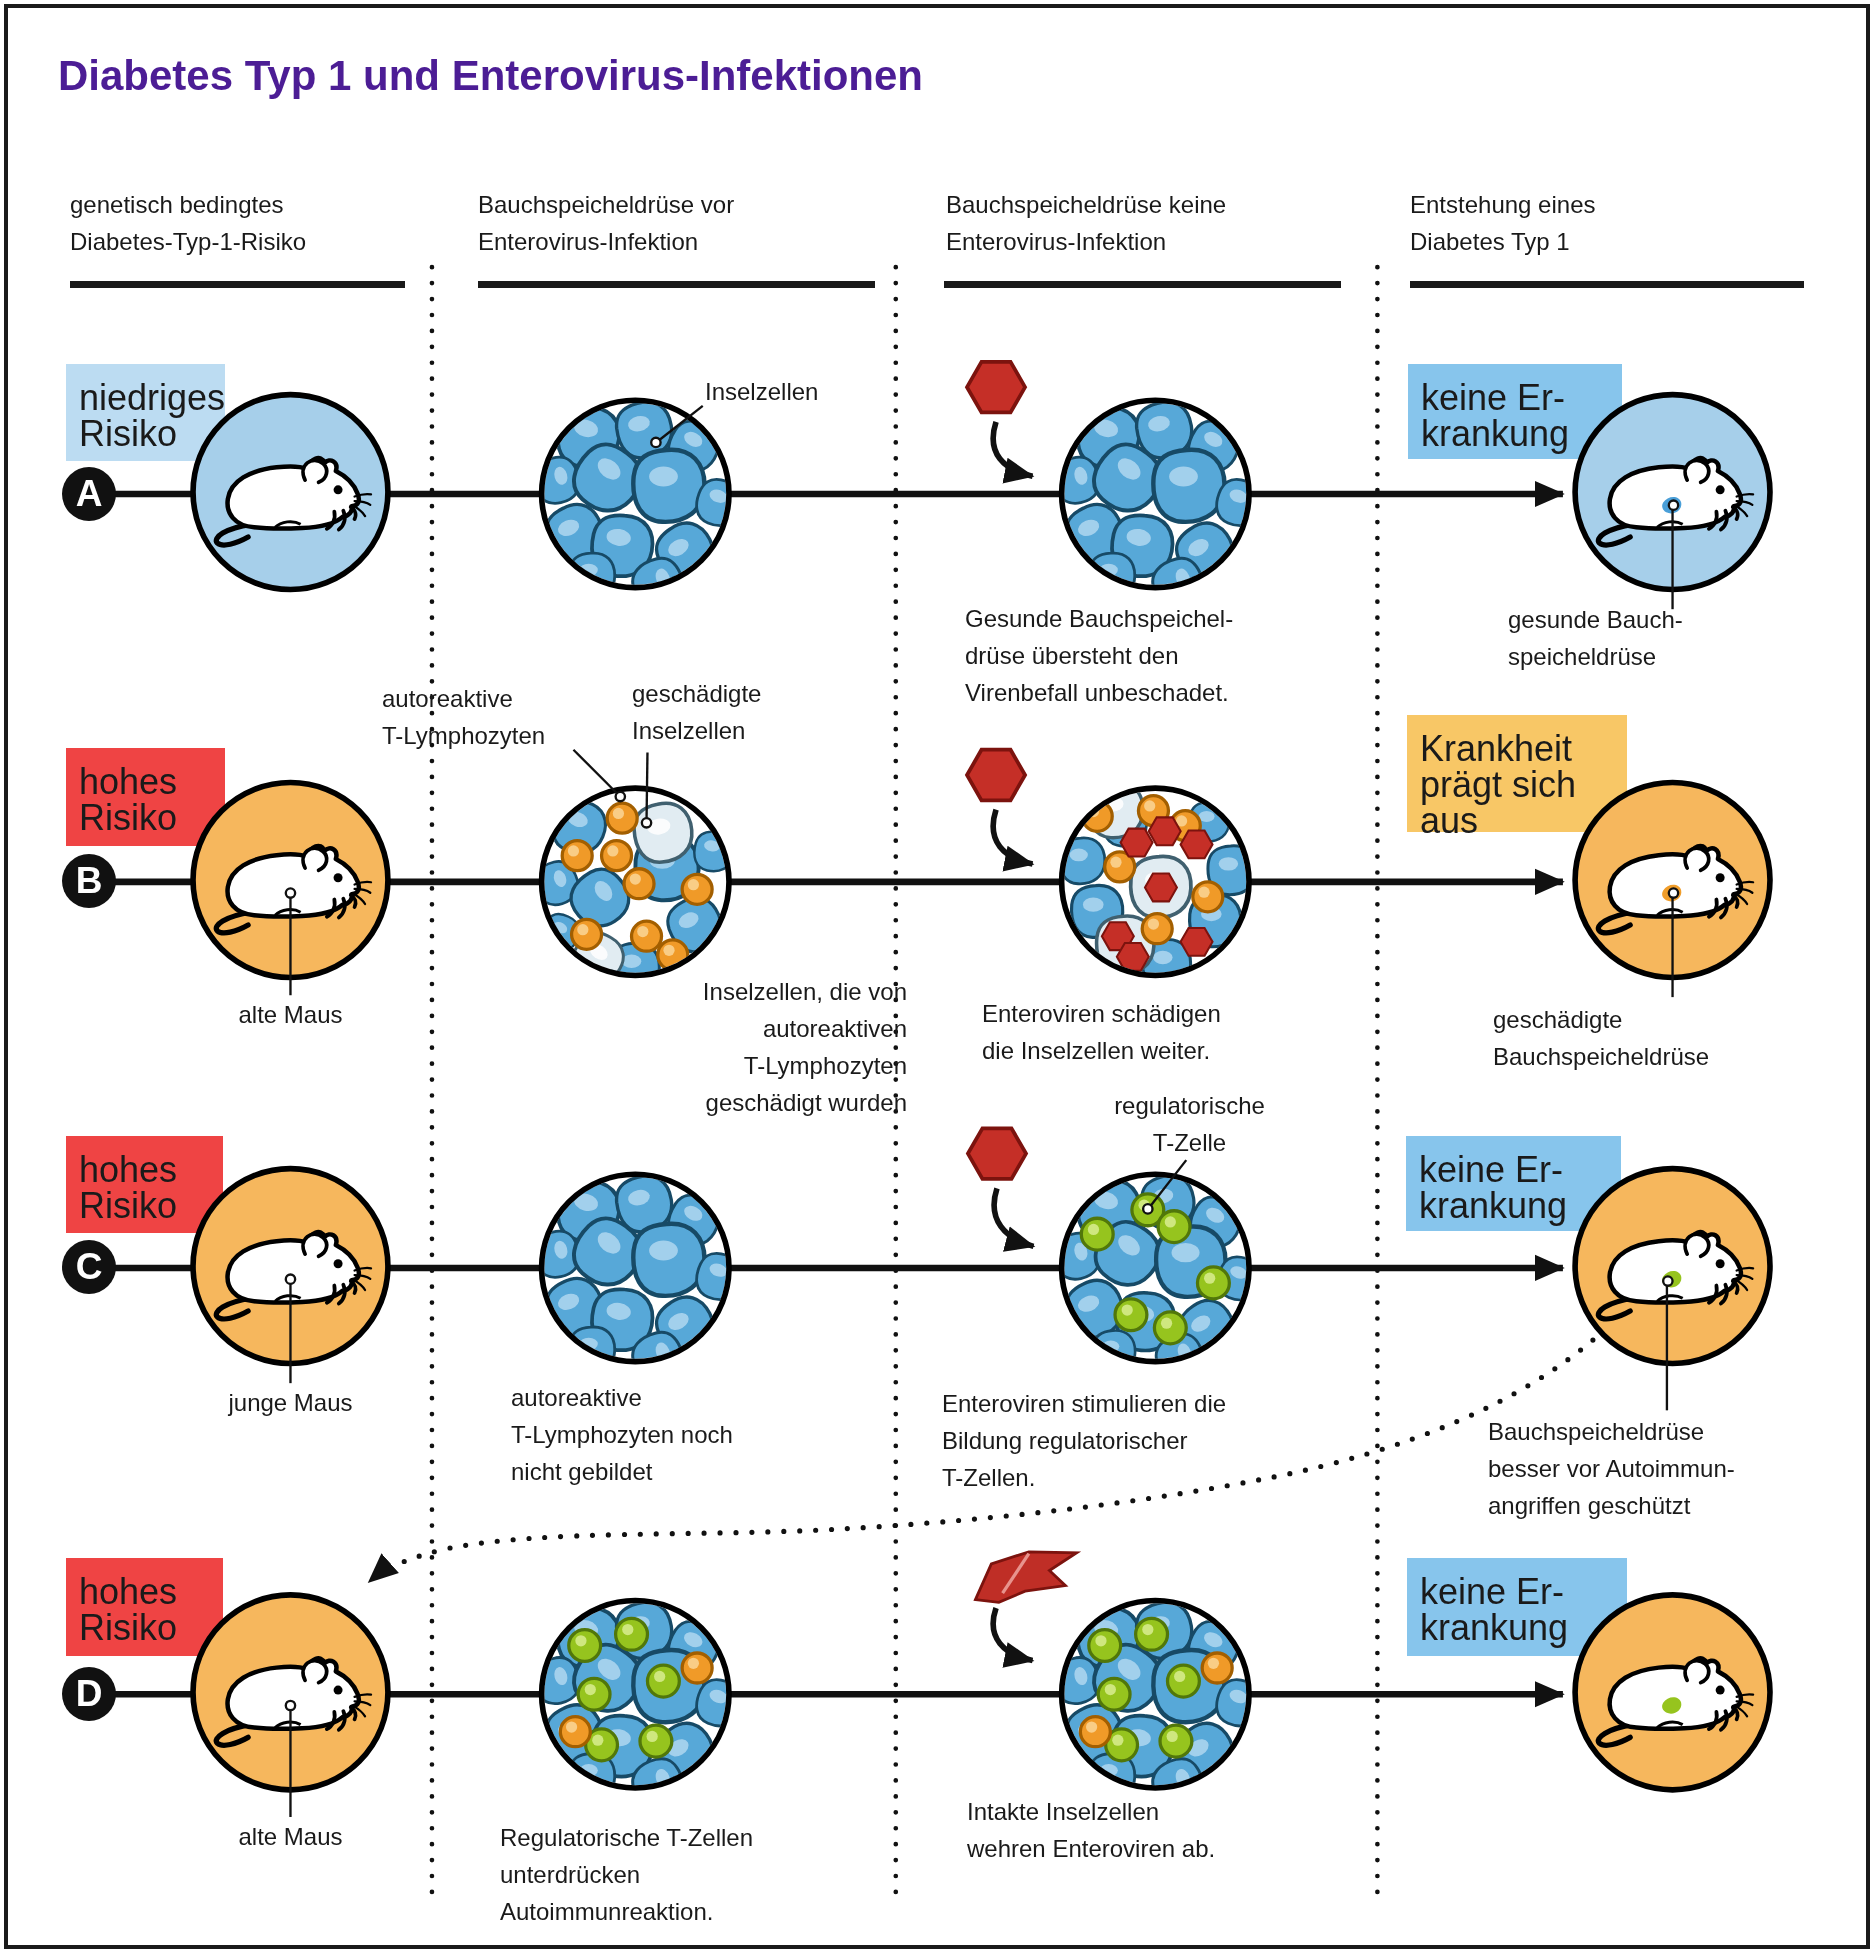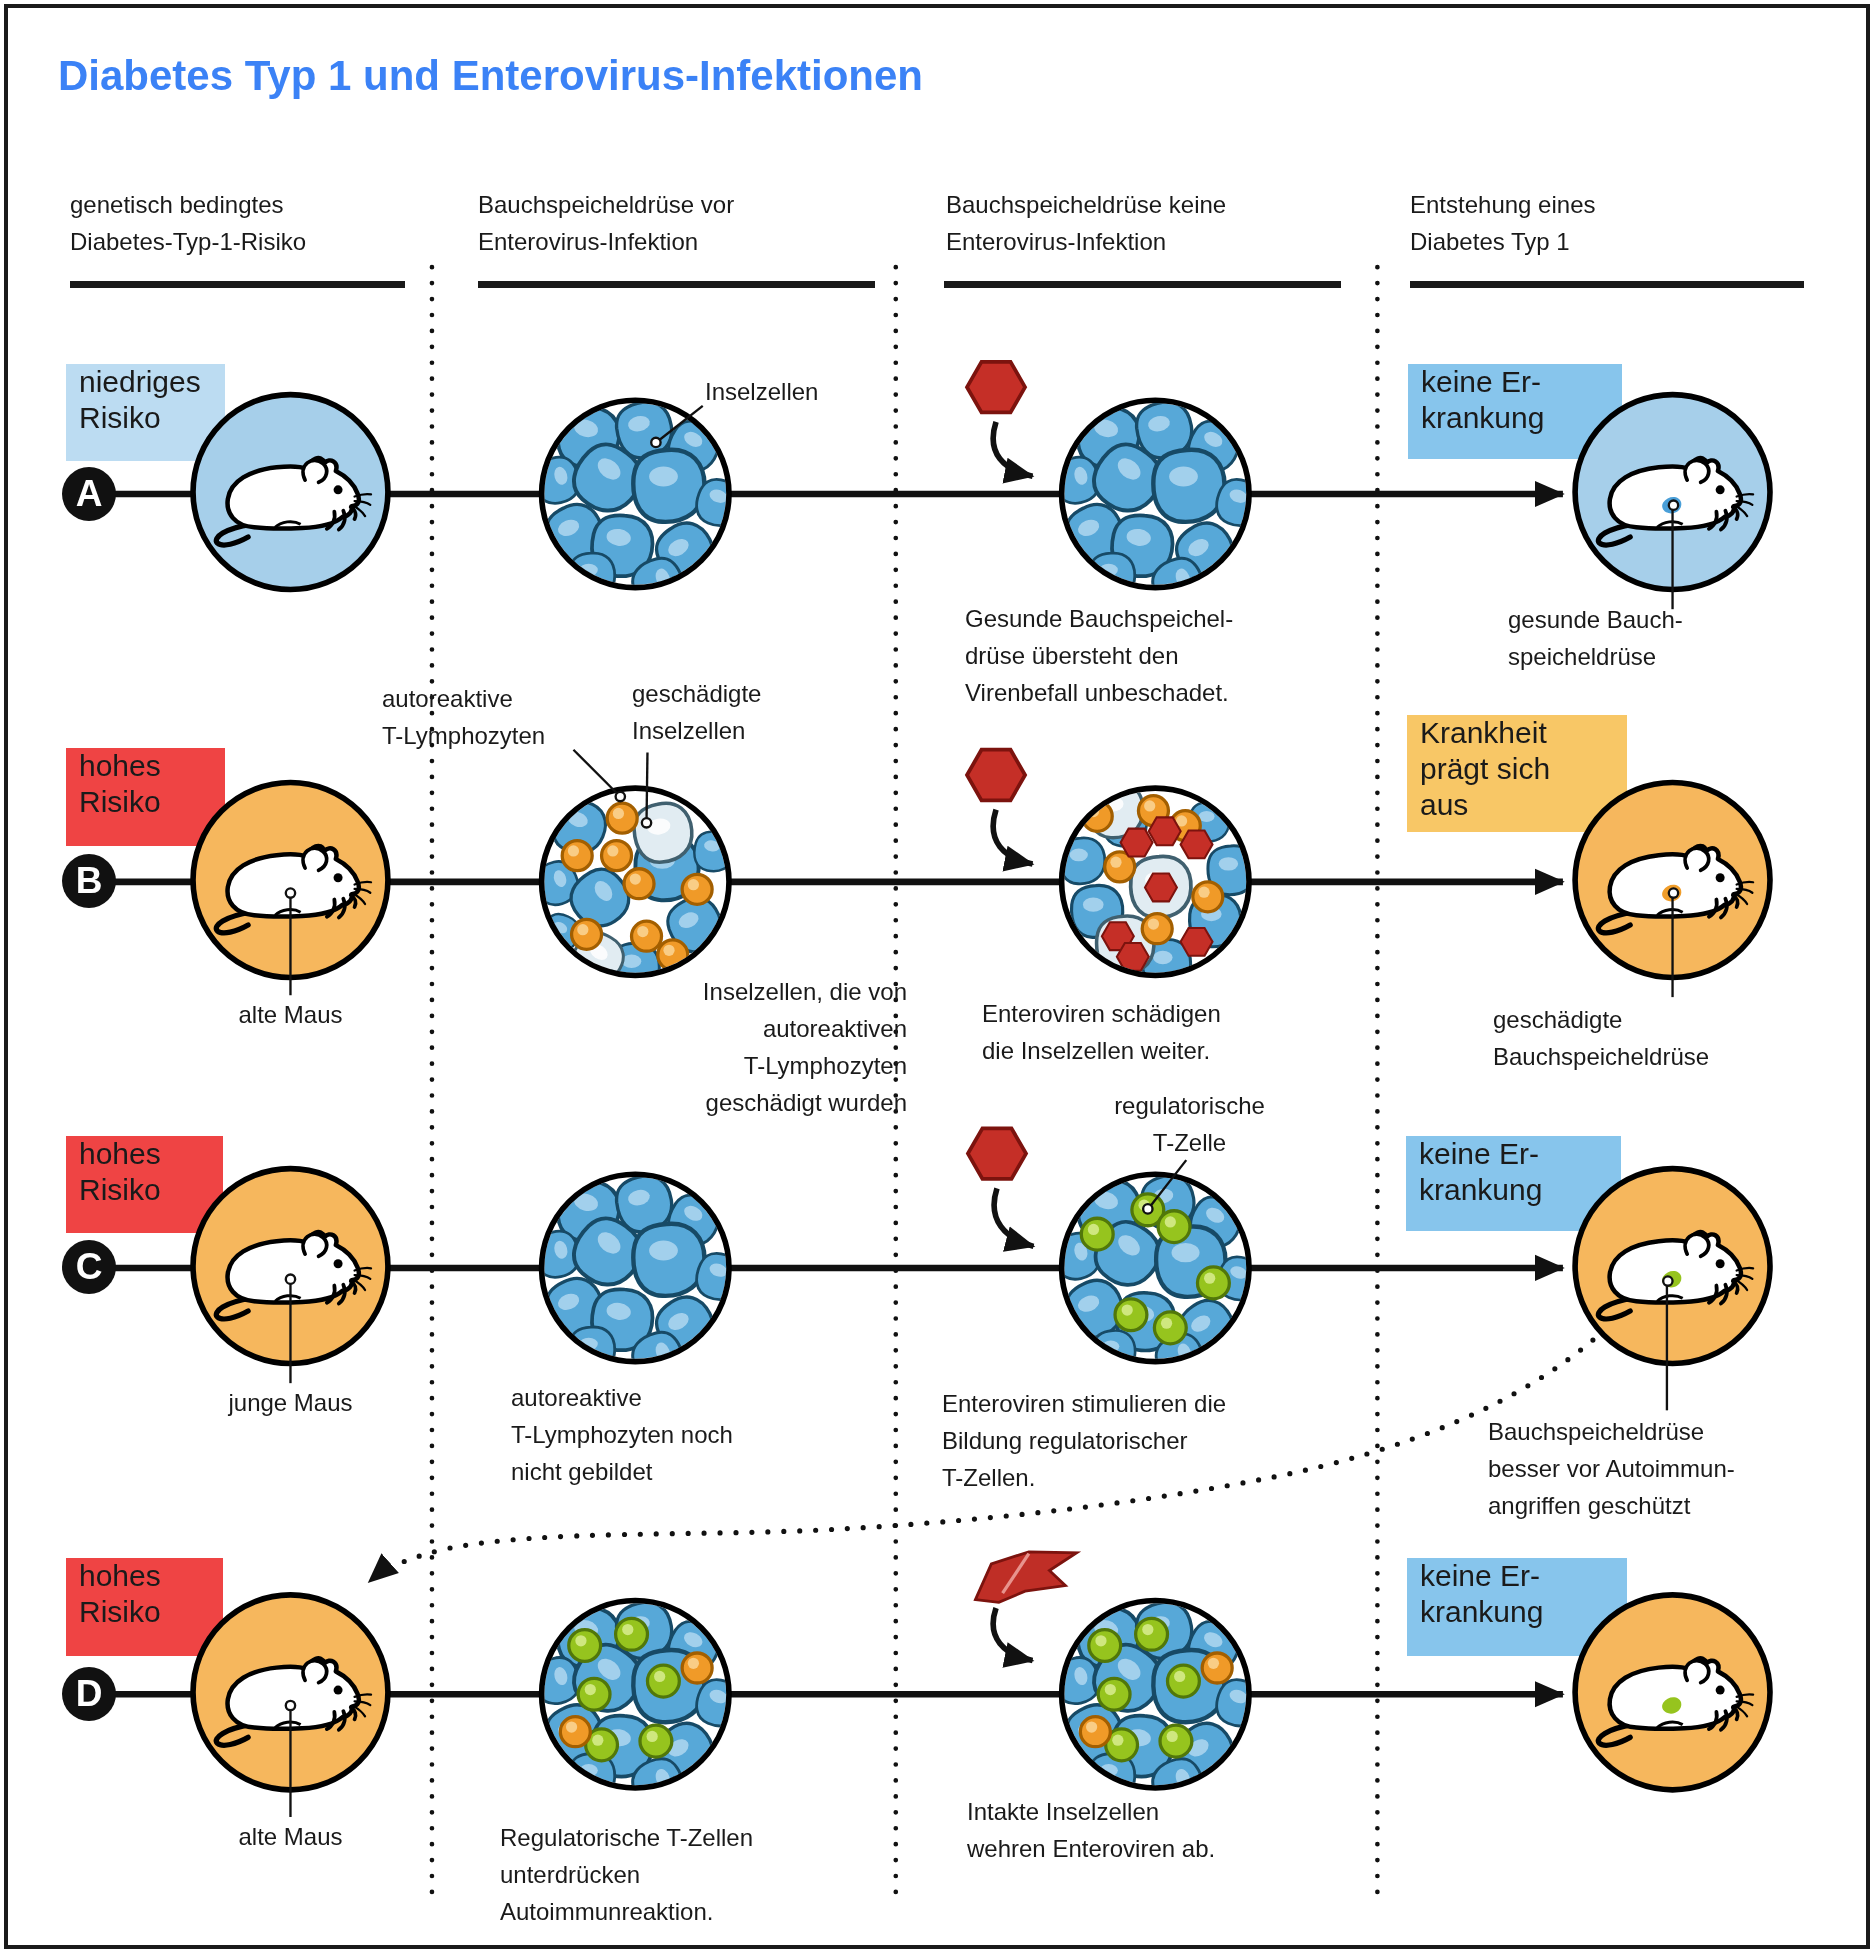--- a/index.html
+++ b/index.html
@@ -1,23 +1,23 @@
 <!DOCTYPE html>
 <html style="font-size:15px"><head>
 <meta charset="utf-8">
 <style>
   html,body{margin:0;padding:0;background:#fff;}
   body{width:1874px;height:1953px;position:relative;font-family:"Liberation Sans",sans-serif;color:#1a1a1a;overflow:hidden;}
   .frame{position:absolute;inset:3.7px;border:4.7px solid #1a1a1a;z-index:0;}
   .abs{position:absolute;}
-  .title{font-size:42px;font-weight:bold;color:#3b82f6;letter-spacing:0;z-index:3;}
+  .title{font-size:42px;font-weight:bold;color:#4c1d95;letter-spacing:0;z-index:3;}
   .t{position:absolute;font-size:24px;line-height:37px;white-space:pre-line;z-index:3;}
   .ctr{text-align:center;}
   .bar{position:absolute;height:6.6px;background:#1a1a1a;z-index:3;}
-  .badge{position:absolute;font-size:30px;line-height:36px;padding:0 13px;box-sizing:border-box;white-space:pre-line;z-index:1;}
+  .badge{position:absolute;font-size:36px;line-height:36px;padding:16px 13px;box-sizing:border-box;white-space:pre-line;z-index:1;}
   .blue-light{background:#bcdcf2;}
   .blue-mid{background:#87c5ec;}
   .org-light{background:#ef4444;}
   .org-mid{background:#f8c766;}
   .letter{position:absolute;width:54px;height:54px;border-radius:50%;background:#111;color:#fff;font-size:37px;font-weight:bold;display:flex;align-items:center;justify-content:center;z-index:3;}
   svg.scene{position:absolute;left:0;top:0;z-index:2;}
 </style>
 </head>
 <body>
 

